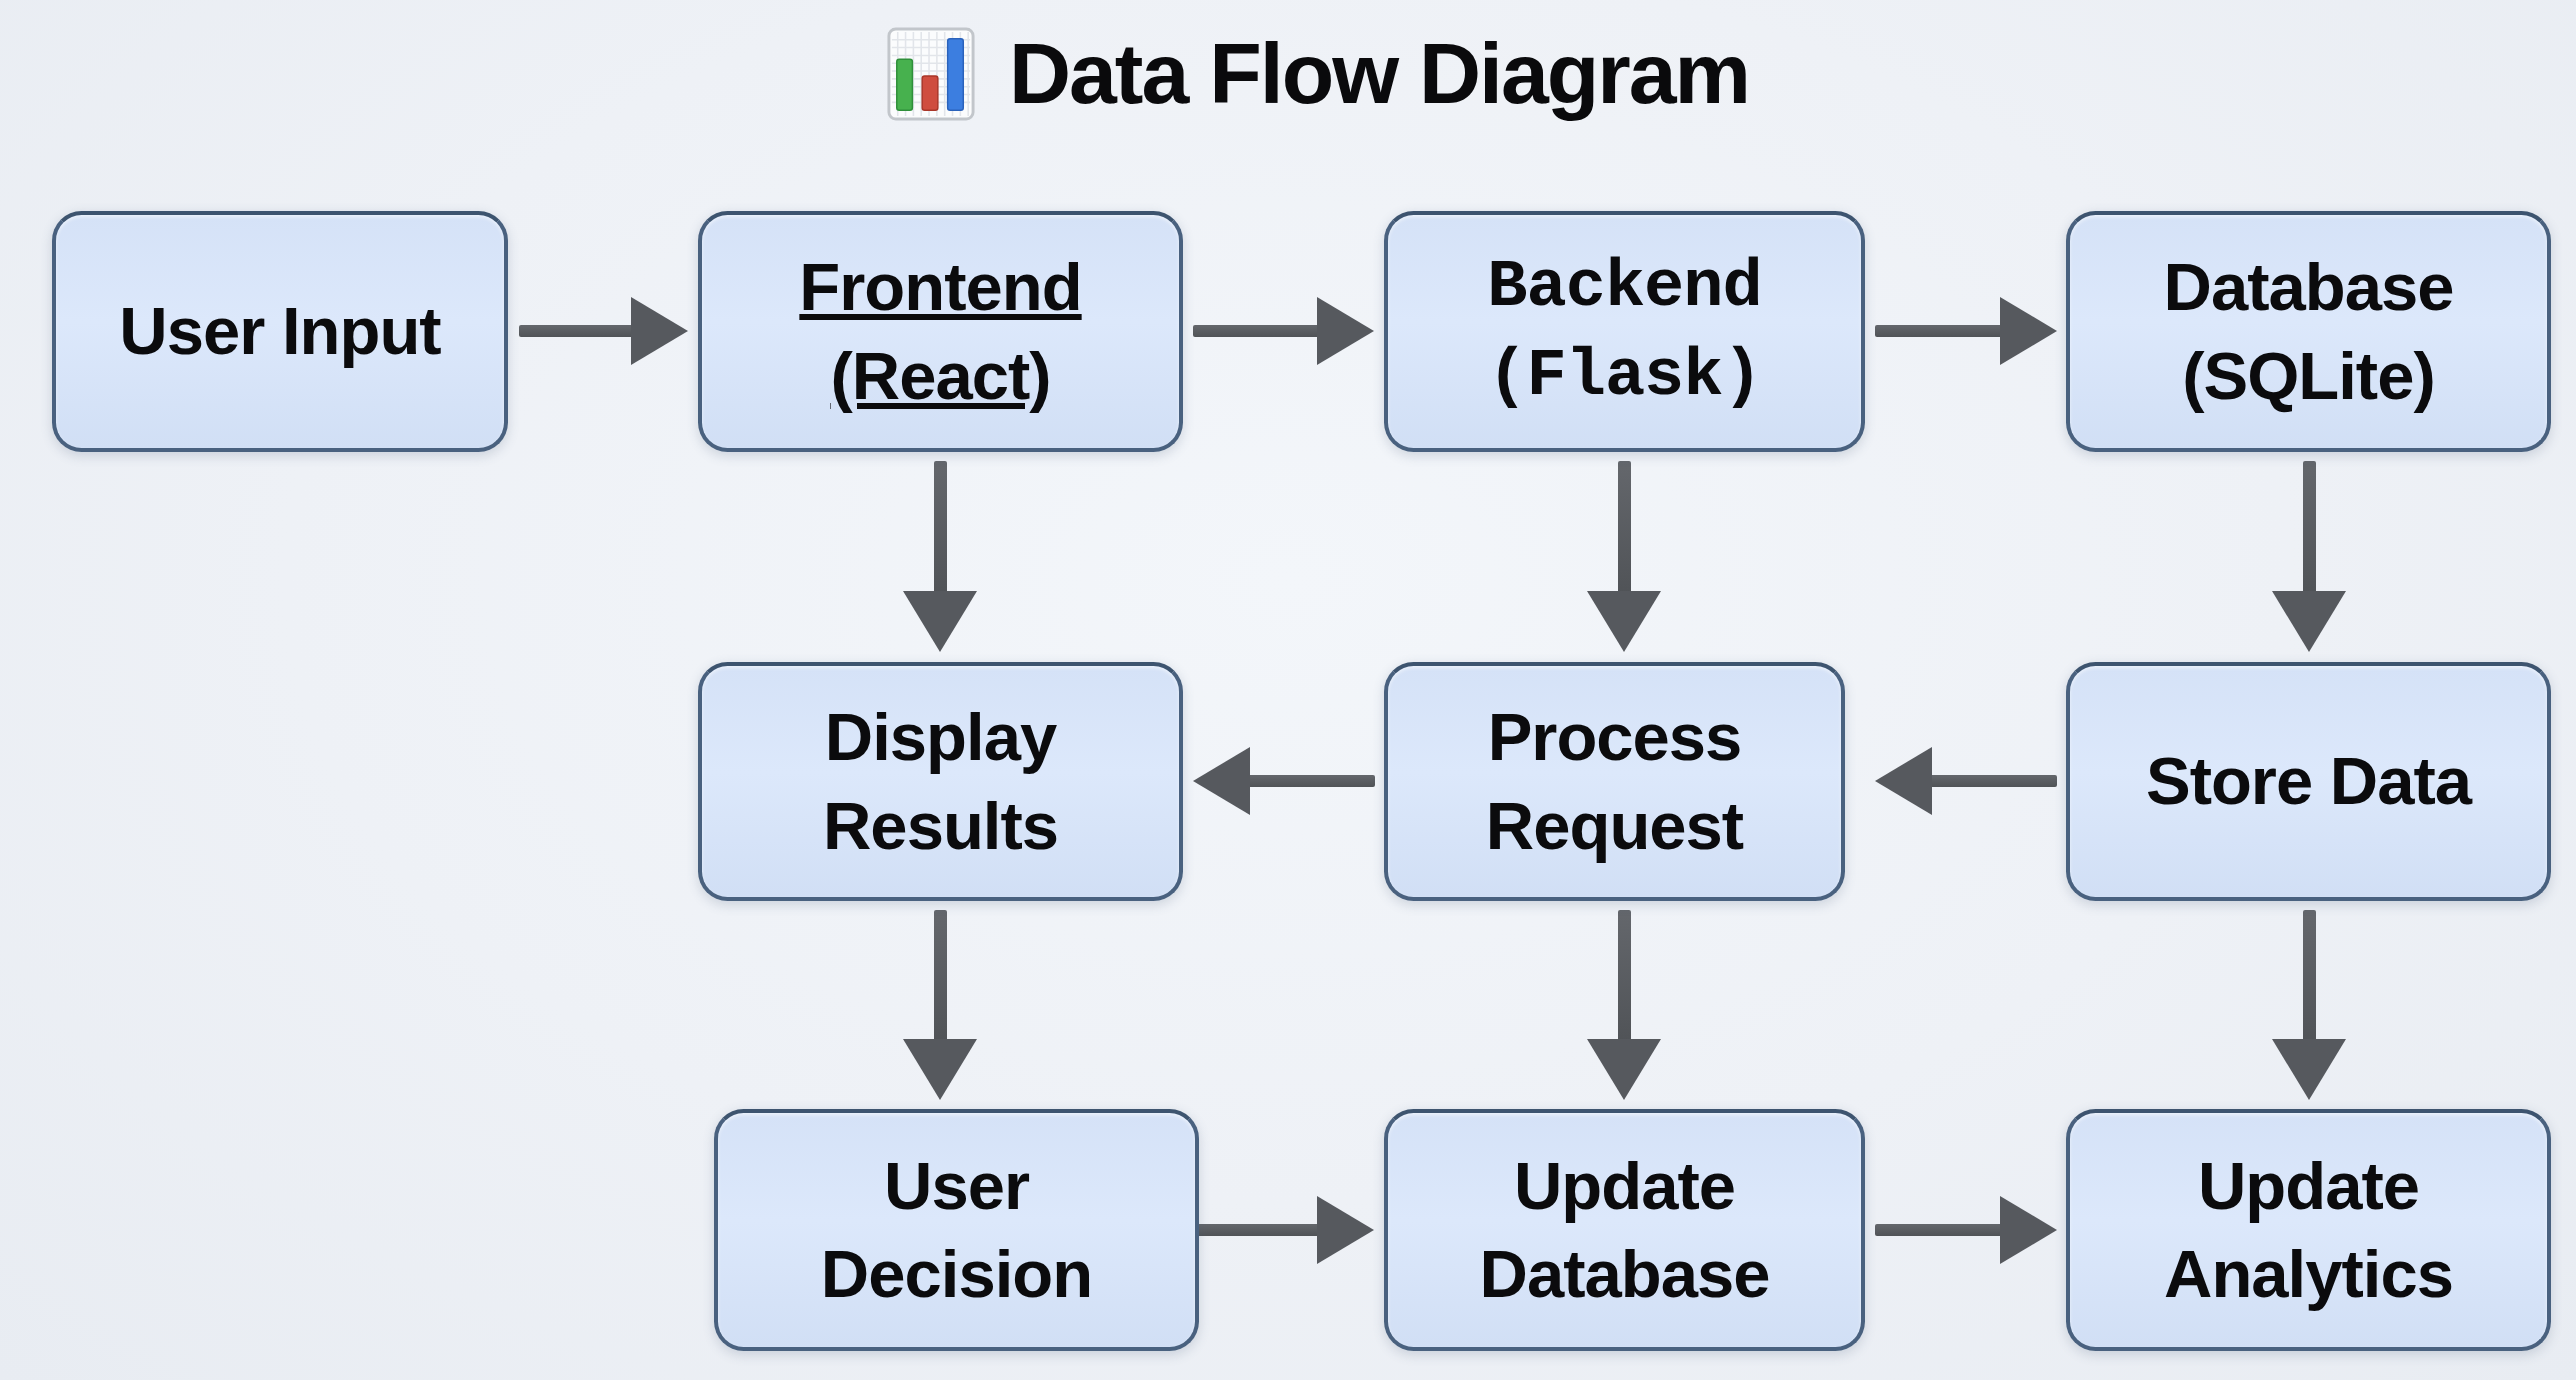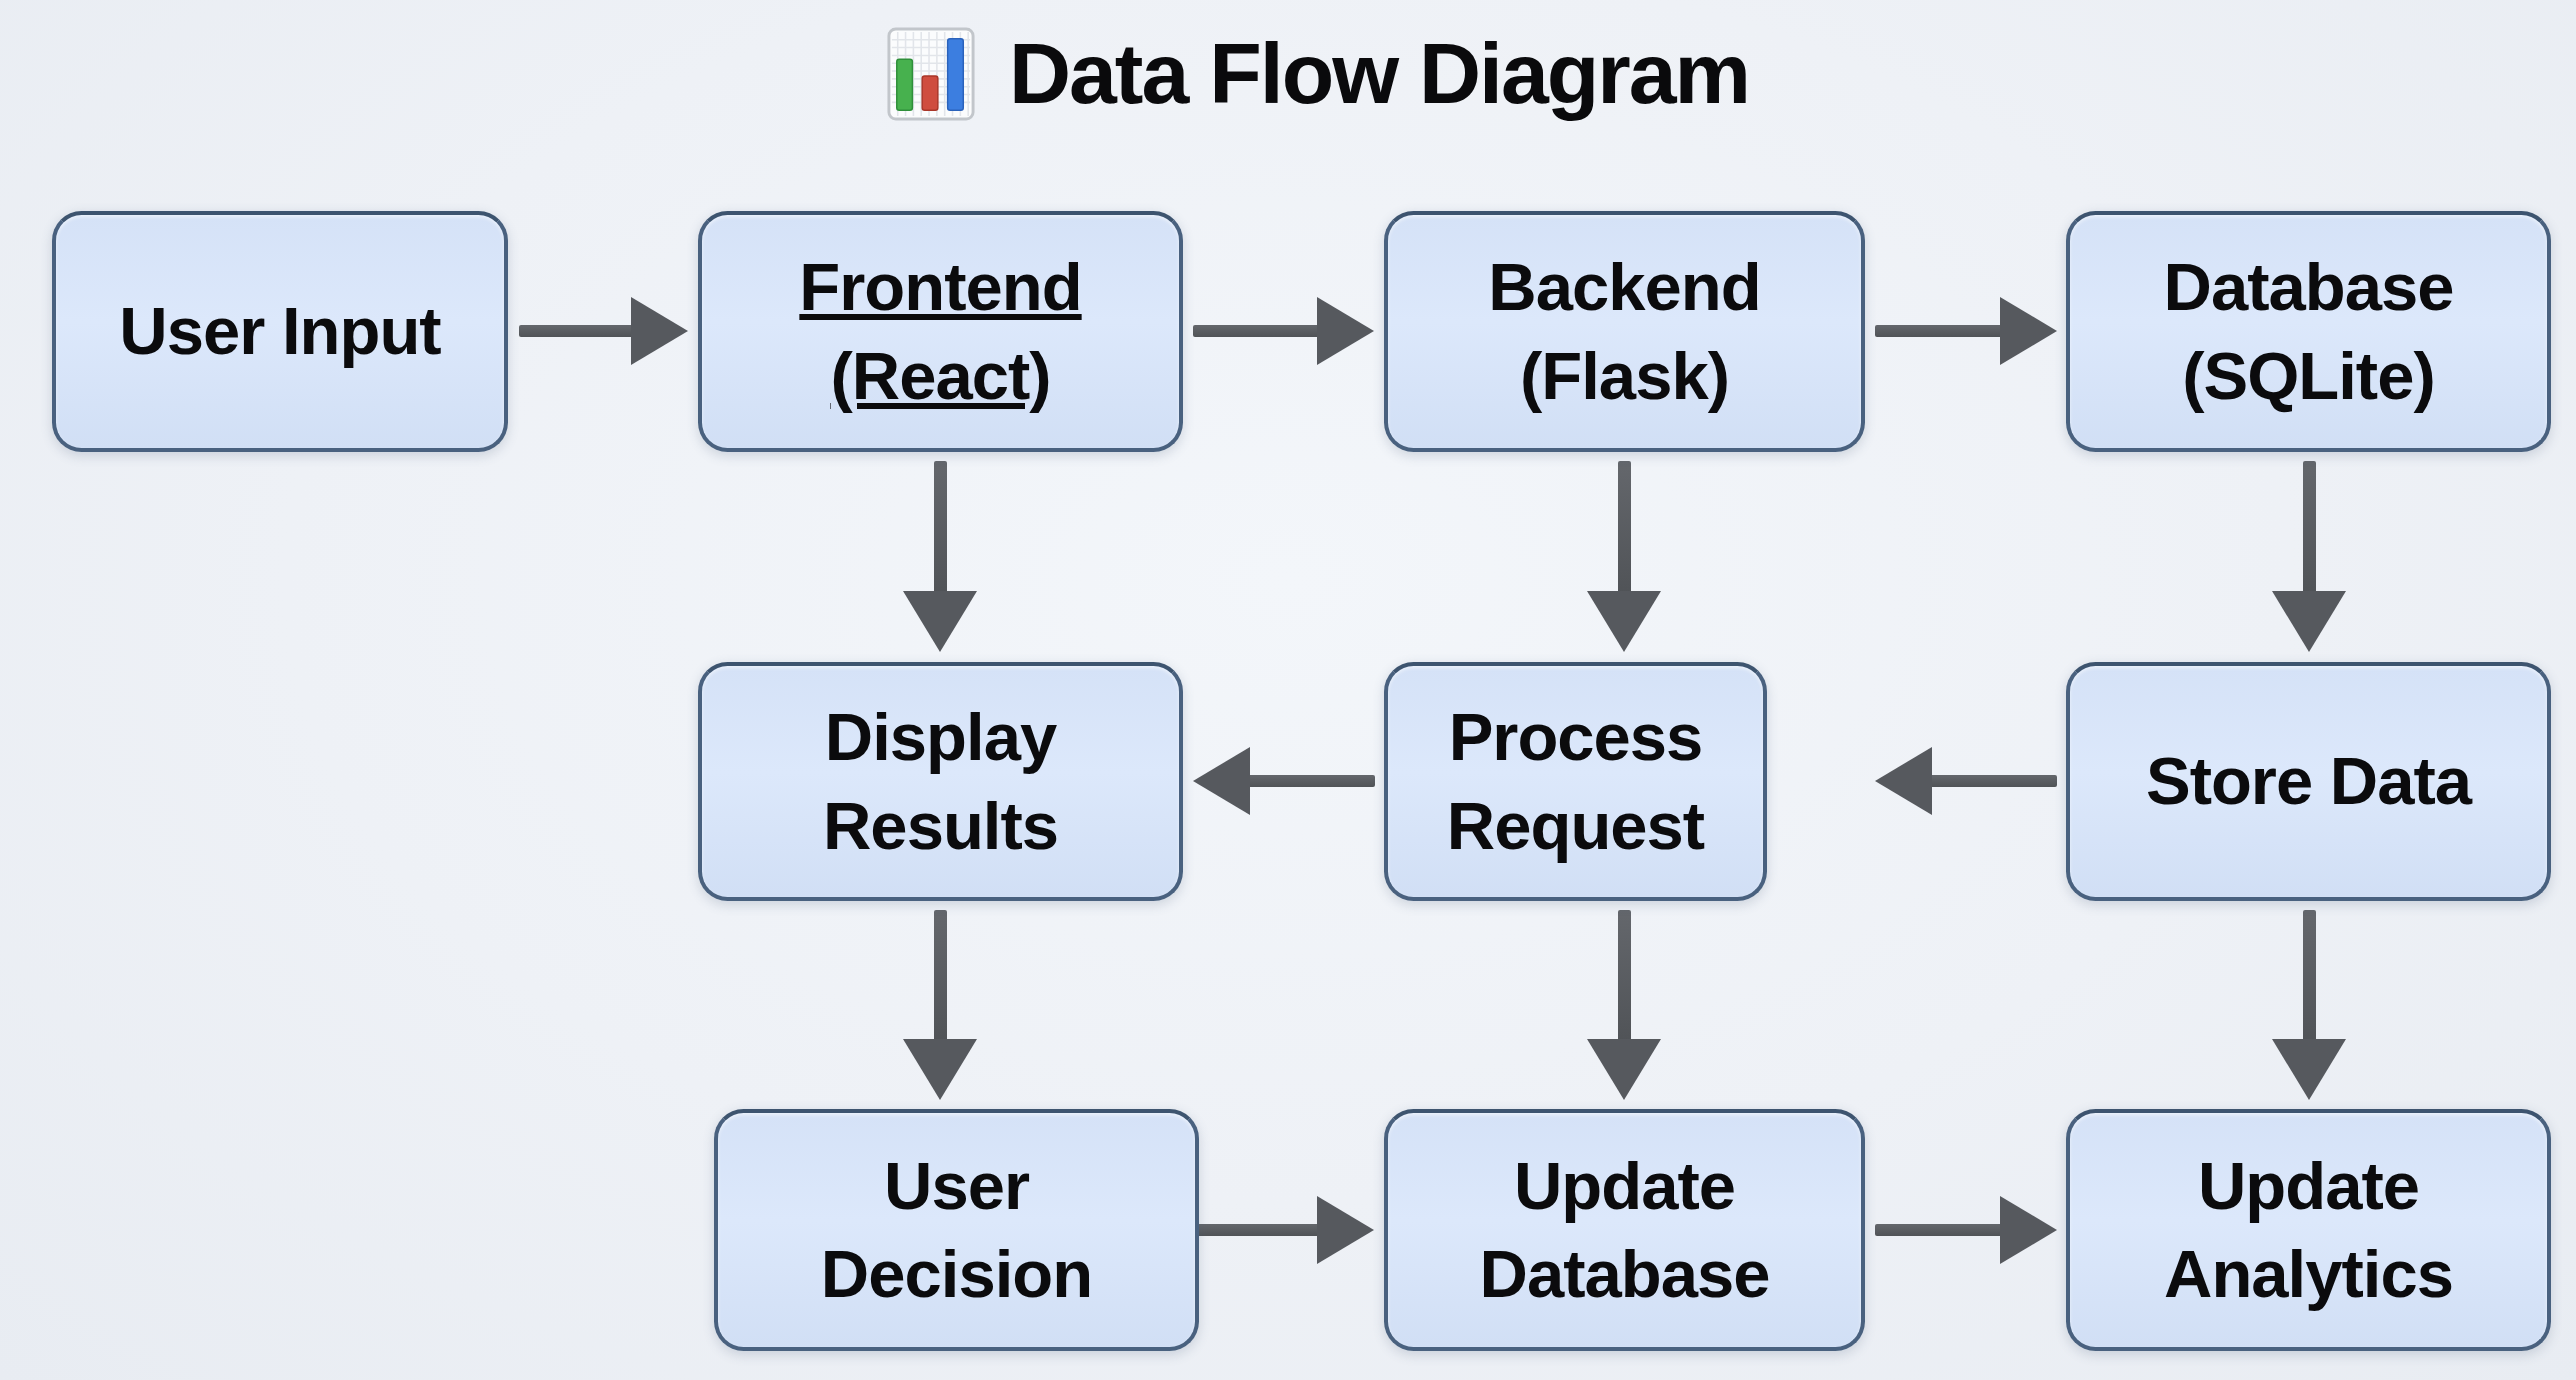--- a/index.html
+++ b/index.html
@@ -132,27 +132,27 @@
       </div>
       <div class="edge">
         <div class="edge-shaft" style="left: 1875px; top: 1224px; width: 131px; height: 11.8px;"></div>
         <div class="edge-head" style="left: 2000px; top: 1196px; border-top: 34px solid transparent; border-bottom: 34px solid transparent; border-left: 57px solid var(--arrow);"></div>
       </div>
     </div>
   <div id="nodes">
       <div class="node" style="left: 52px; top: 211px; width: 456px; height: 241px;">User Input</div>
       <div class="node" style="left: 698px; top: 211px; width: 485px; height: 241px; text-decoration: underline;">Frontend
 (React)</div>
-      <div class="node" style="left: 1384px; top: 211px; width: 481px; height: 241px;">Backend
+      <div class="node" style="left: 1384px; top: 211px; width: 481px; height: 241px; font-family: Liberation Mono, monospace;">Backend
 (Flask)</div>
       <div class="node" style="left: 2066px; top: 211px; width: 485px; height: 241px;">Database
 (SQLite)</div>
       <div class="node" style="left: 698px; top: 662px; width: 485px; height: 239px;">Display
 Results</div>
-      <div class="node" style="left: 1384px; top: 662px; width: 383px; height: 239px;">Process
+      <div class="node" style="left: 1384px; top: 662px; width: 461px; height: 239px;">Process
 Request</div>
       <div class="node" style="left: 2066px; top: 662px; width: 485px; height: 239px;">Store Data</div>
       <div class="node" style="left: 698px; top: 1109px; width: 485px; height: 242px; margin-left: 16px;">User
 Decision</div>
       <div class="node" style="left: 1384px; top: 1109px; width: 481px; height: 242px;">Update
 Database</div>
       <div class="node" style="left: 2066px; top: 1109px; width: 485px; height: 242px;">Update
 Analytics</div>
     </div>
 </div>

